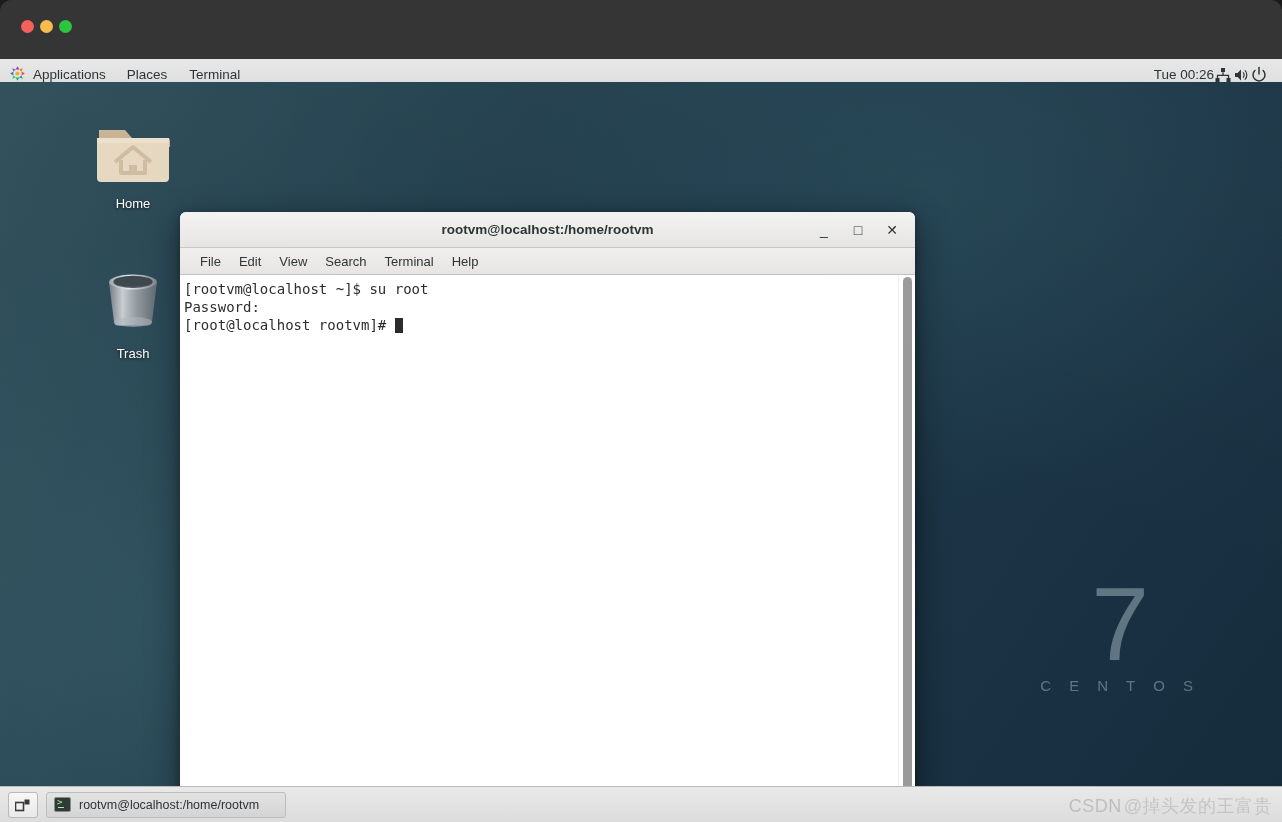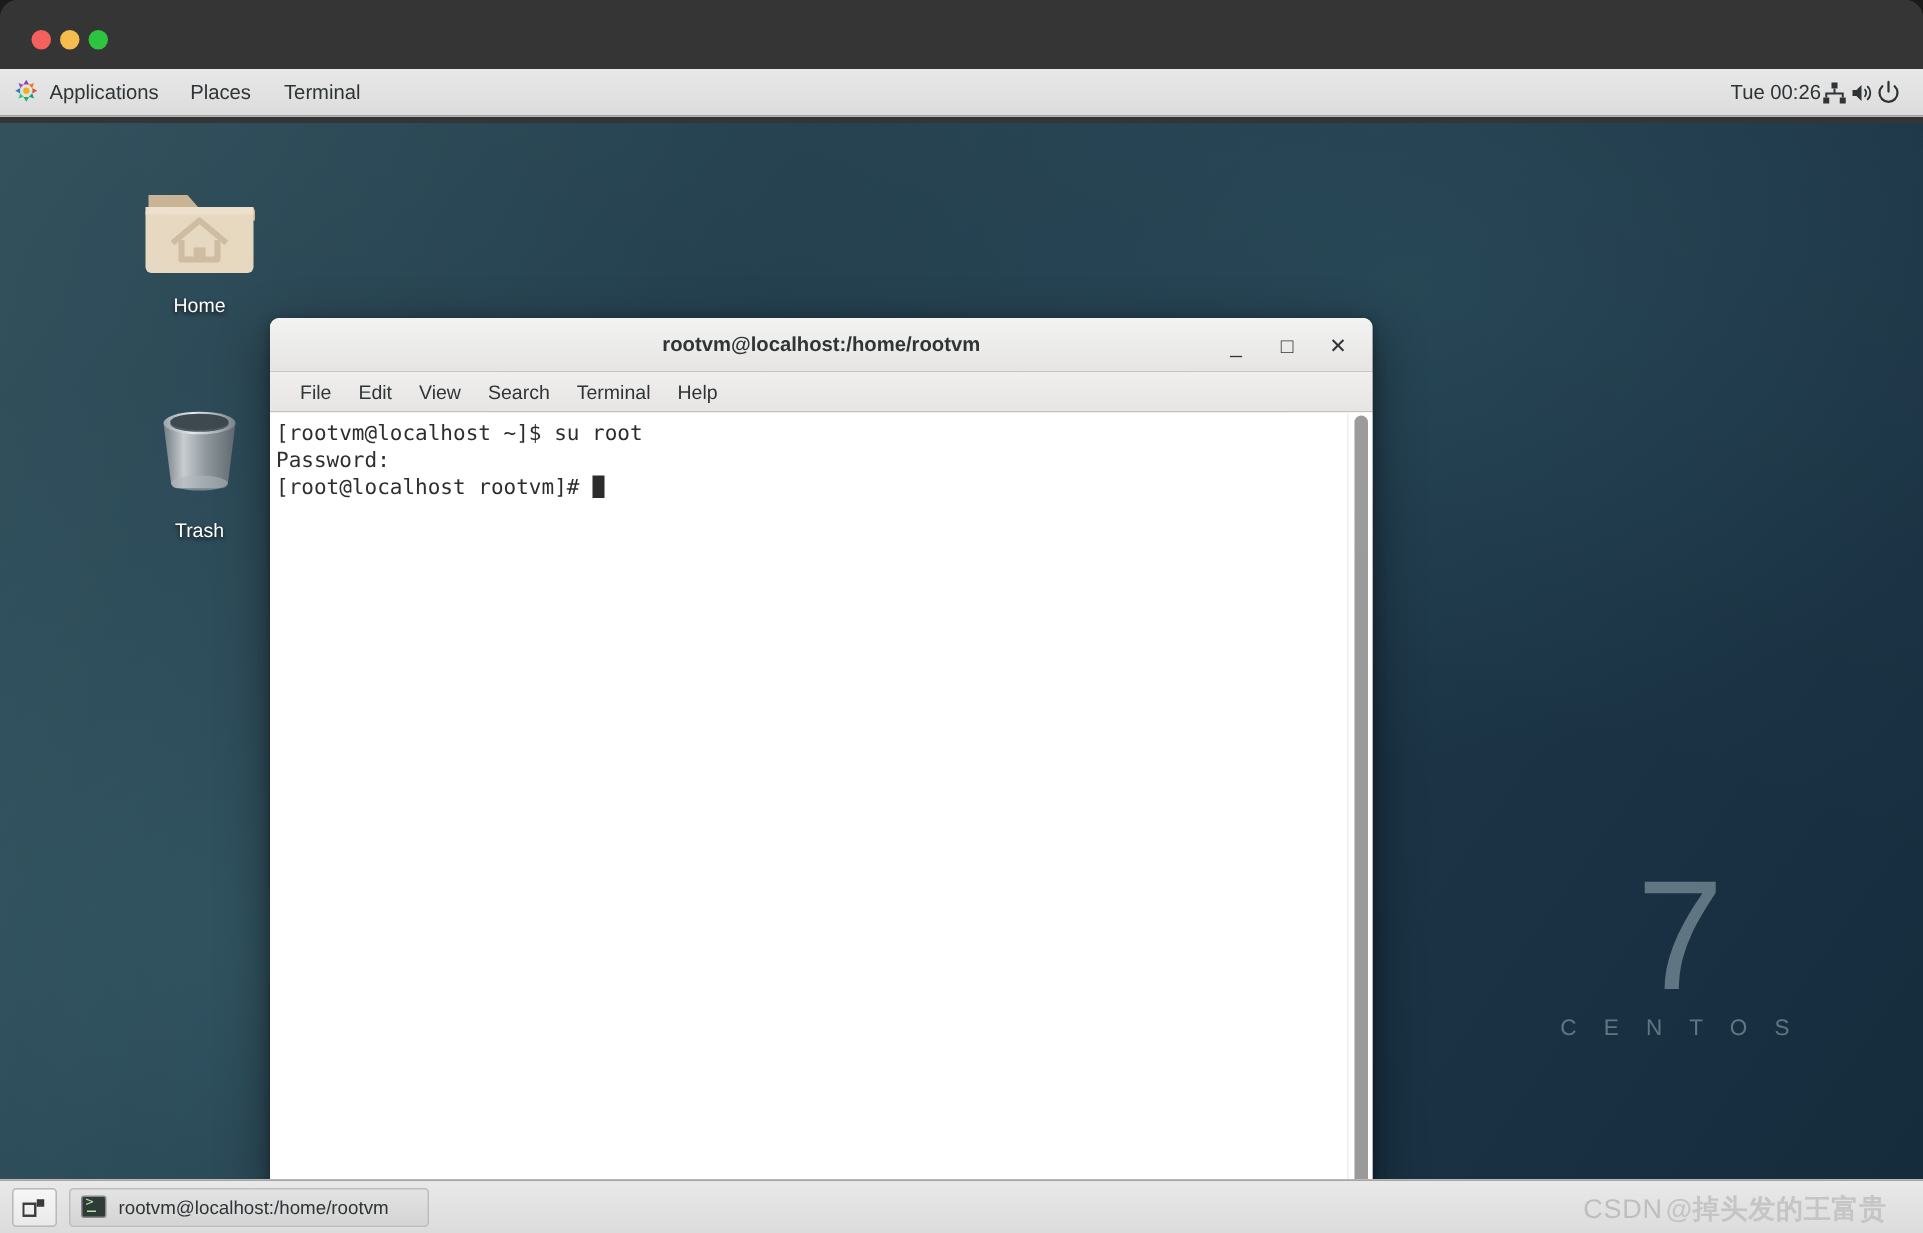--- a/index.html
+++ b/index.html
@@ -24,21 +24,21 @@
   .traffic {
     position: absolute; top: 20px;
     width: 13px; height: 13px; border-radius: 50%;
   }
   .traffic.red    { left: 21px; background: #f4615c; }
   .traffic.yellow { left: 40px; background: #f5bd4f; }
   .traffic.green  { left: 59px; background: #2dc53f; }
 
   
   #top-panel {
-    position: absolute; left: 0; top: 46px; width: 1282px; height: 32px;
+    position: absolute; left: 0; top: 59px; width: 1282px; height: 32px;
     background: linear-gradient(to bottom, #e8e8e8 0%, #dcdcdc 100%);
     border-bottom: 1px solid #b6b6b6;
     display: flex; align-items: center;
     font-size: 13.5px; color: #2e3436;
   }
   #apps-menu { display: flex; align-items: center; gap: 7px; padding: 0 10px 0 9px; height: 100%; }
   .panel-item { padding: 0 11px; height: 100%; display: flex; align-items: center; }
   #panel-right { margin-left: auto; display: flex; align-items: center; gap: 0; padding-right: 14px; }
   #clock { font-size: 13.5px; color: #2e3436; }
   .panel-icon { width: 18px; height: 18px; display: block; }
@@ -168,27 +168,27 @@
     content: ">"; position: absolute; left: 2px; top: -1px;
     font-family: "DejaVu Sans Mono", monospace; font-size: 9px; color: #b7e2a8;
   }
   .term-mini::after {
     content: ""; position: absolute; left: 3px; bottom: 3px; width: 6px; height: 1px;
     background: #b7e2a8;
   }
 
   
   #csdn-watermark {
-    position: absolute; right: 24px; bottom: 4px;
+    position: absolute; right: 10px; bottom: 4px;
     font-size: 18px; color: #bdbdbd;
     letter-spacing: .5px; user-select: none;
     display: flex; align-items: baseline; gap: 2px;
     opacity: .95;
   }
-  #csdn-watermark .wm-author { color: #c4c4c4; font-weight: bold; }
+  #csdn-watermark .wm-author { color: #c4c4c4; }
 </style>
 </head>
 <body>
 
 <div id="host-frame">
 
   <div id="host-titlebar">
     <span class="traffic red"></span>
     <span class="traffic yellow"></span>
     <span class="traffic green"></span>

